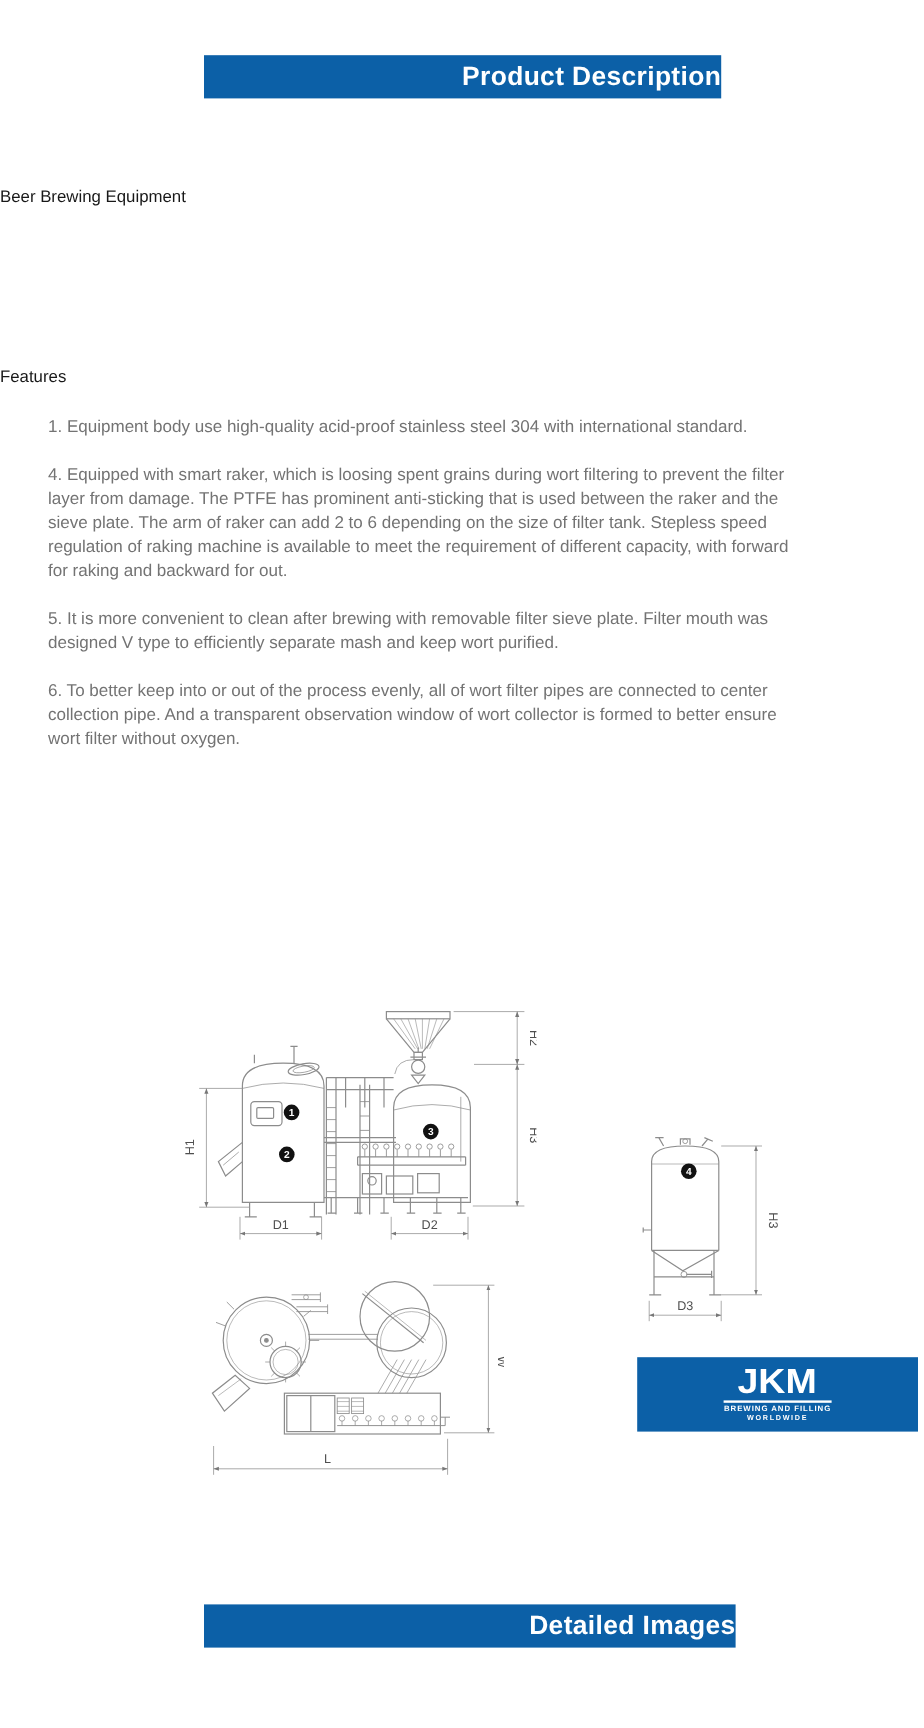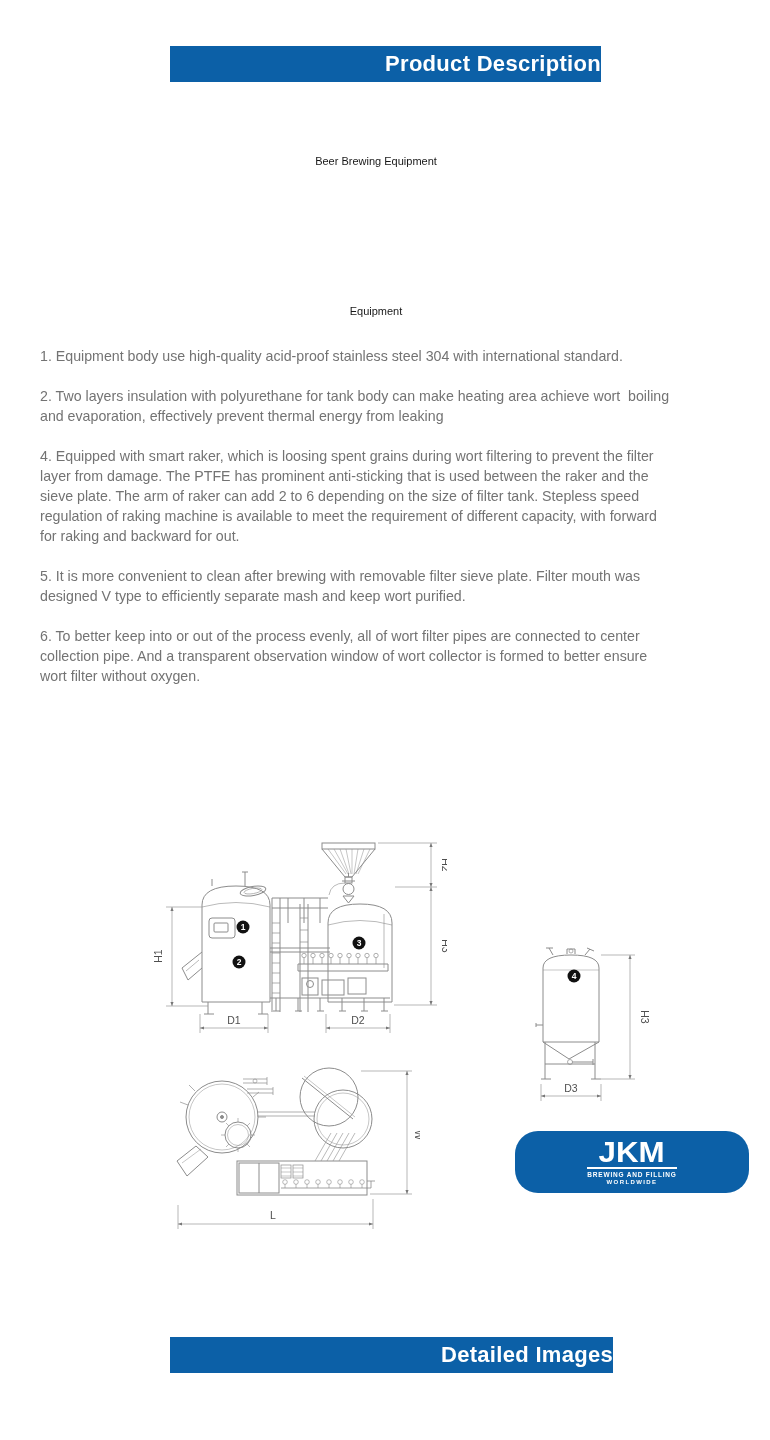--- a/index.html
+++ b/index.html
@@ -3,58 +3,56 @@
 <meta charset="utf-8">
 <style>
   html,body{margin:0;padding:0;background:#ffffff;}
   .page{position:relative;width:770px;height:1440px;background:#ffffff;overflow:hidden;
         font-family:"Liberation Sans","DejaVu Sans",sans-serif;}
   .banner{position:absolute;left:170px;width:431px;height:36px;background:#0c60a7;
           color:#ffffff;font-size:22px;font-weight:bold;letter-spacing:0.3px;
           display:flex;align-items:center;justify-content:flex-end;}
   .banner-top{top:46px;}
   .banner-bottom{top:1337px;padding-left:12px;}
-  .sec-heading{position:absolute;left:0;width:752px;text-align:center;
-               font-size:11px;color:#181818;}
+  .sec-heading{position:absolute;left:0;width:752px;text-align:left;
+               font-size:14px;color:#181818;}
   .h-beer{top:155px;}
   .h-features{top:305px;}
   .body-text{position:absolute;left:40px;font-size:14.2px;line-height:20px;
              color:#3d3d3d;white-space:pre;}
   .intro-text{top:201px;}
   .features-list{position:absolute;left:40px;top:346px;}
   .feature-item{font-size:14.2px;line-height:20px;color:#737373;
                 white-space:pre;margin:0 0 20px 0;}
   .drawing{position:absolute;}
-  .logo{position:absolute;left:515px;top:1131px;width:234px;height:62px;background:#0c60a7;
-        display:flex;flex-direction:column;align-items:center;justify-content:center;color:#fff;border-radius:23px;}
+  .logo{position:absolute;left:531px;top:1131px;width:234px;height:62px;background:#0c60a7;
+        display:flex;flex-direction:column;align-items:center;justify-content:center;color:#fff;}
   .logo-jkm{font-size:29px;font-weight:900;line-height:27px;letter-spacing:0px;transform:scaleX(1.08);}
   .logo-line1{border-top:2px solid #fff;font-size:6.5px;font-weight:bold;letter-spacing:0.8px;
               padding-top:2px;margin-top:1px;}
   .logo-line2{font-size:6px;font-weight:bold;letter-spacing:1.4px;margin-top:1px;}
   svg text{font-family:"Liberation Sans","DejaVu Sans",sans-serif;fill:#4f4f4f;font-size:10.5px;}
   svg text.marker-num{fill:#ffffff;font-size:8.5px;font-weight:bold;}
 </style>
 </head>
 <body>
 
 <div class="page">
 
   <div class="banner banner-top">
     <span>Product Description</span>
   </div>
 
   <div class="sec-heading h-beer">Beer Brewing Equipment</div>
 
 
-  <div class="sec-heading h-features">Equipment</div>
+  <div class="sec-heading h-features">Features</div>
 
   <div class="features-list">
     <p class="feature-item">1. Equipment body use high-quality acid-proof stainless steel 304 with international standard.</p>
-    <p class="feature-item">2. Two layers insulation with polyurethane for tank body can make heating area achieve wort  boiling
-and evaporation, effectively prevent thermal energy from leaking</p>
     <p class="feature-item">4. Equipped with smart raker, which is loosing spent grains during wort filtering to prevent the filter
 layer from damage. The PTFE has prominent anti-sticking that is used between the raker and the
 sieve plate. The arm of raker can add 2 to 6 depending on the size of filter tank. Stepless speed
 regulation of raking machine is available to meet the requirement of different capacity, with forward
 for raking and backward for out.</p>
     <p class="feature-item">5. It is more convenient to clean after brewing with removable filter sieve plate. Filter mouth was
 designed V type to efficiently separate mash and keep wort purified.</p>
     <p class="feature-item">6. To better keep into or out of the process evenly, all of wort filter pipes are connected to center
 collection pipe. And a transparent observation window of wort collector is formed to better ensure
 wort filter without oxygen.</p>

